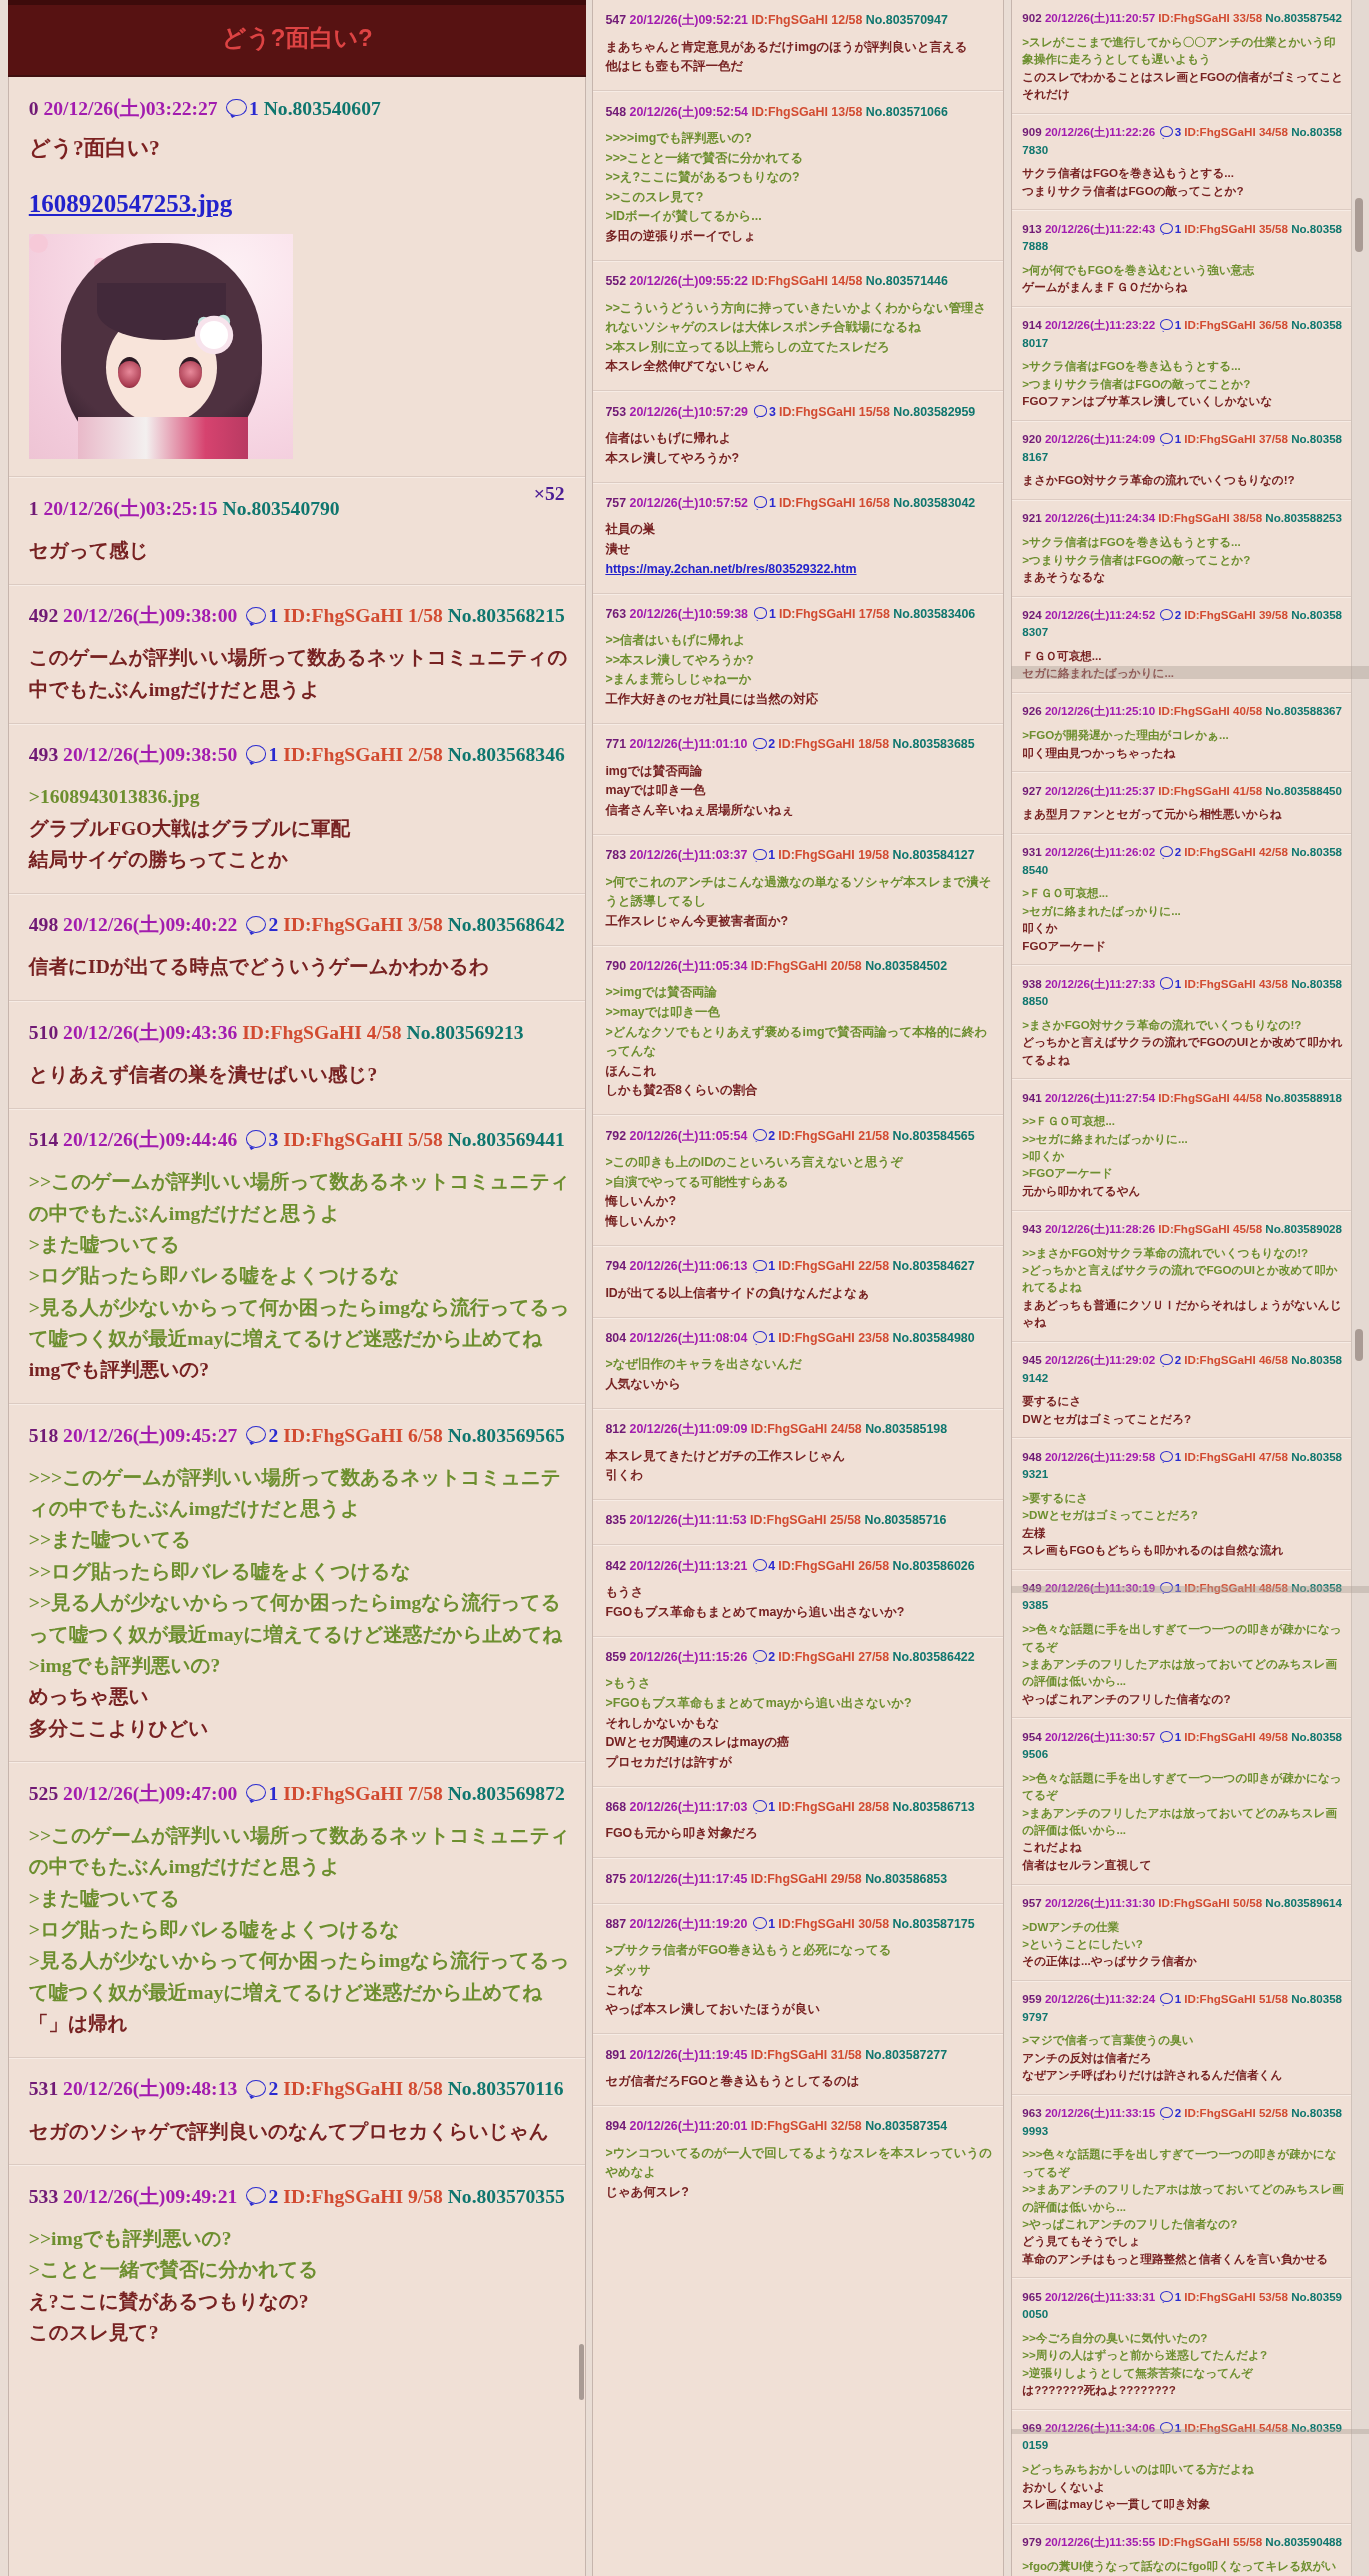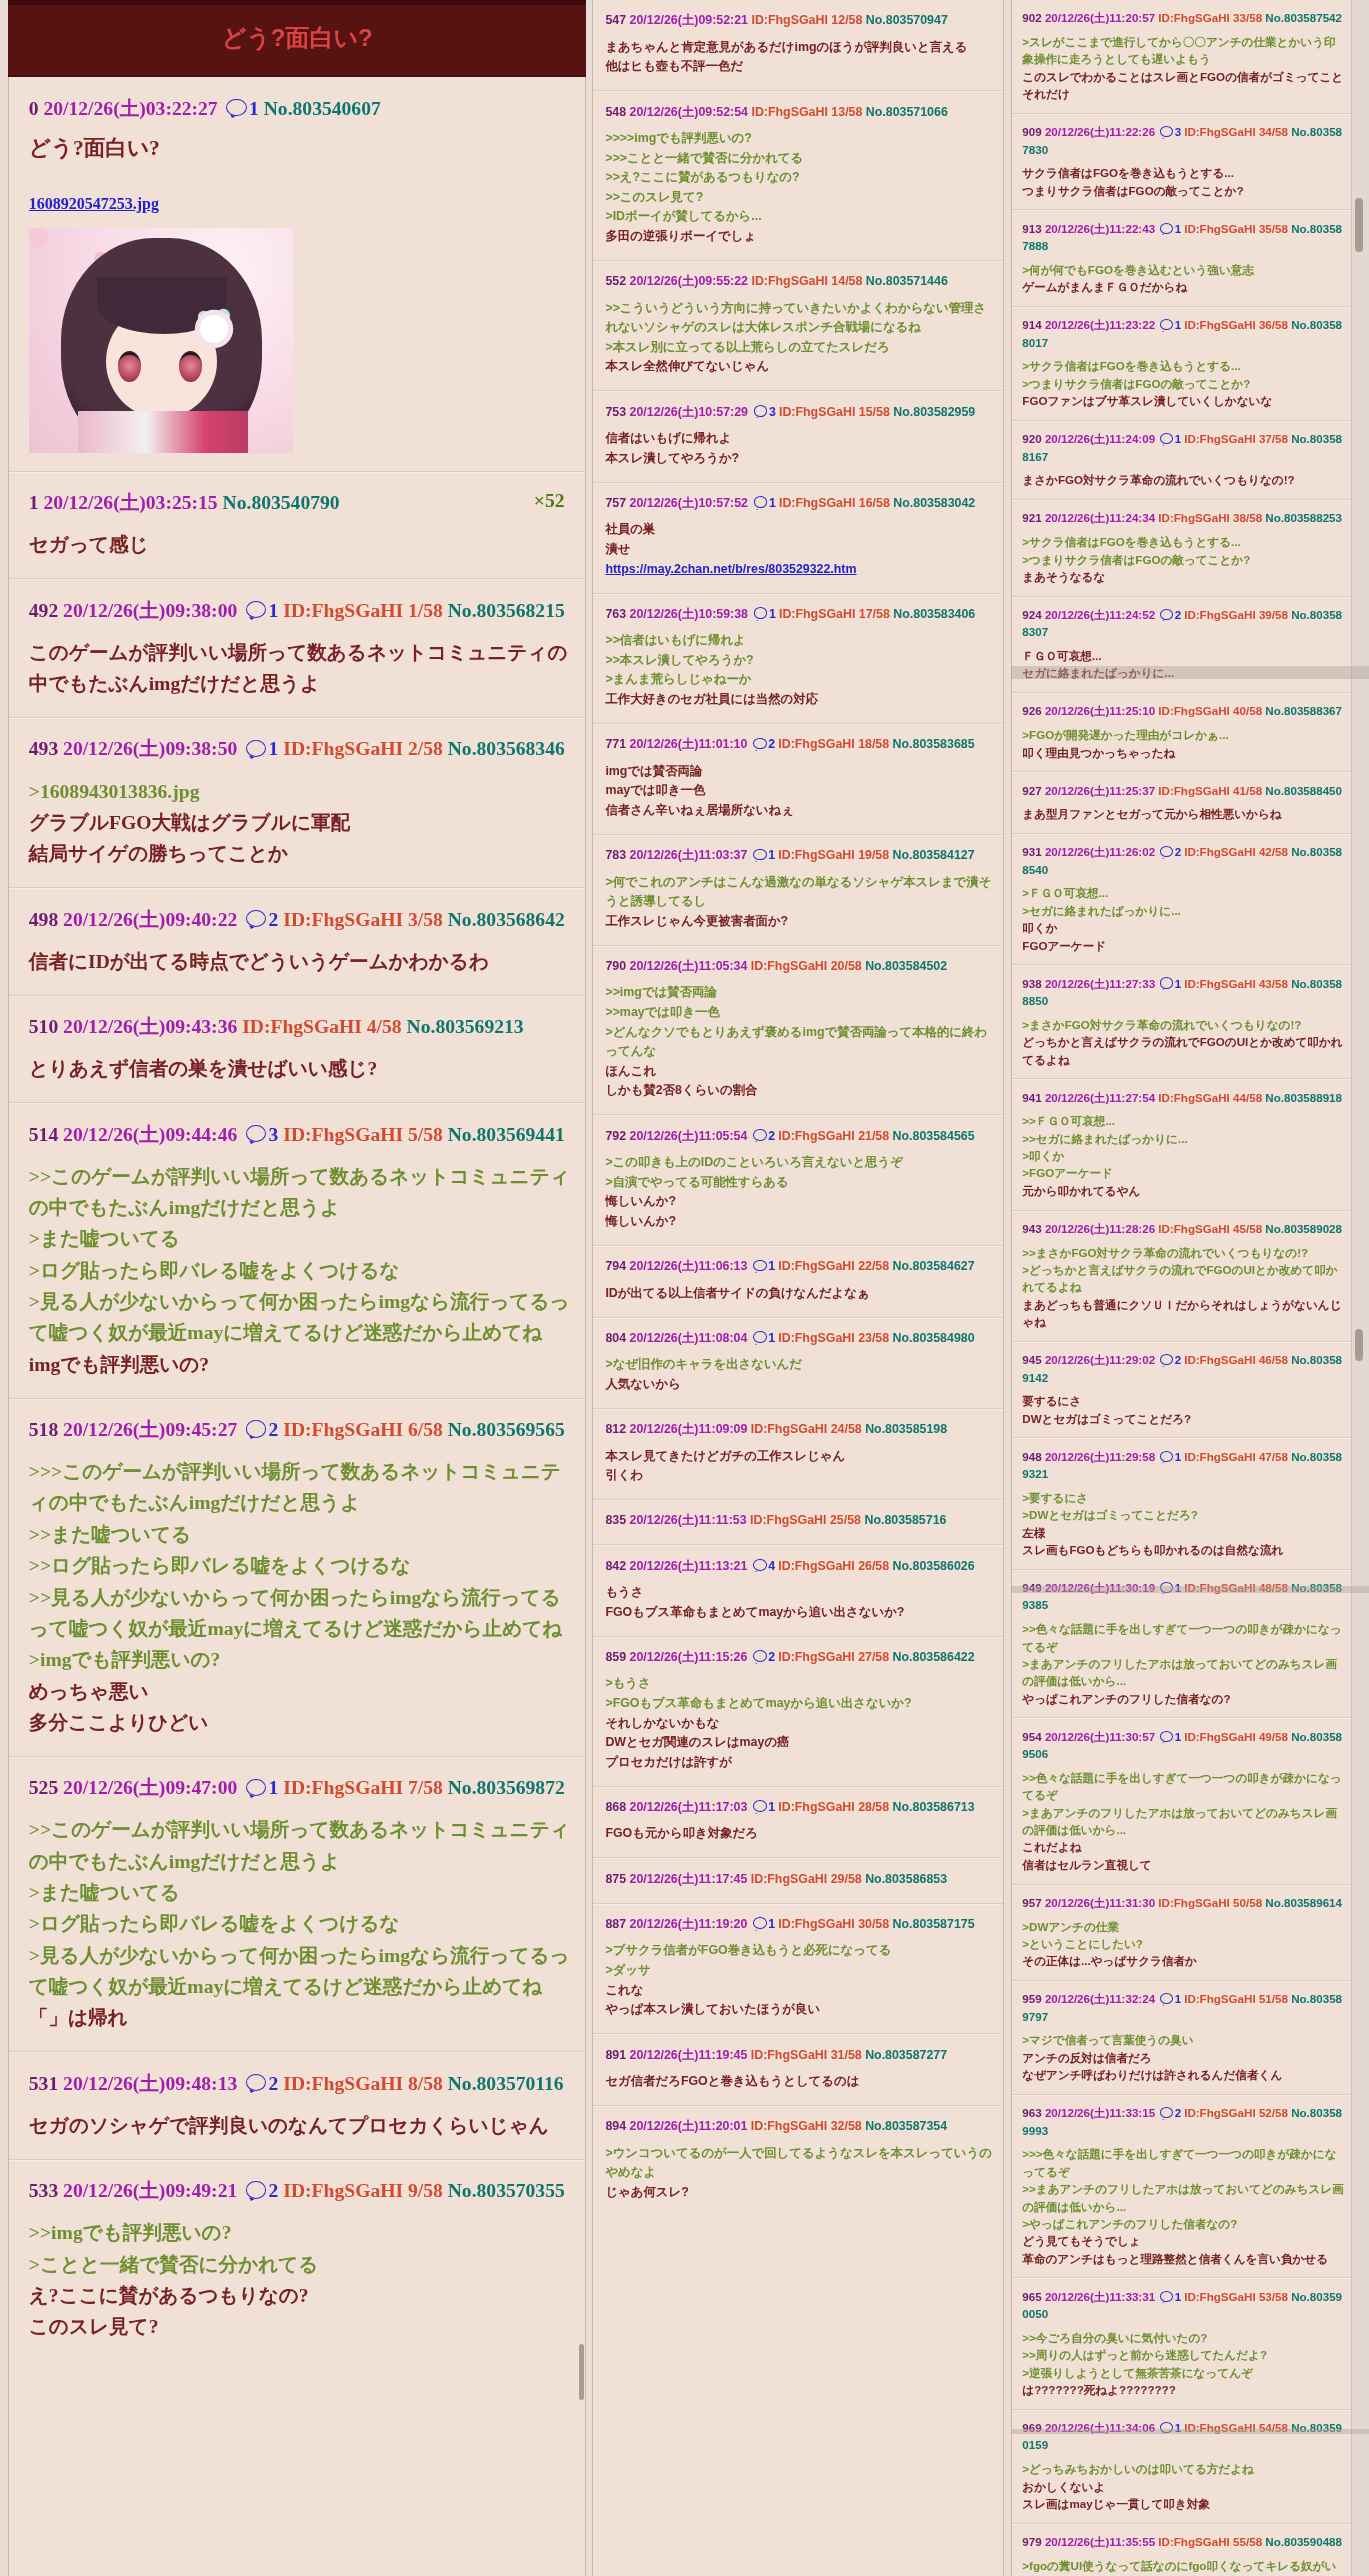--- a/index.html
+++ b/index.html
@@ -30,23 +30,23 @@
   .no{color:#0f766e;word-break:break-all;}
   .bub{display:inline-block;width:.95em;height:.78em;border:.085em solid #2a2ad0;
     border-radius:50%;position:relative;vertical-align:-0.08em;margin:0 .12em 0 .18em;}
   .bub:after{content:"";position:absolute;left:.08em;bottom:-.3em;border:.16em solid transparent;
     border-top-color:#2a2ad0;transform:rotate(18deg);}
   .bcount{color:#2a2ad0;font-weight:700;margin-right:.25em;}
   .body{margin-top:.55em;word-wrap:break-word;}
   .t{color:#772222;}
   .q{color:#6d8f2f;}
   .lnk{color:#2222cc;text-decoration:underline;word-break:break-all;cursor:pointer;}
-  .mark{position:absolute;right:20.6px;top:13px;color:#4d7c0f;font-weight:700;}
+  .mark{position:absolute;right:20.6px;top:1px;color:#4c1d95;font-weight:700;}
   .op-title{color:#7c2121;font-size:21.6px;font-weight:700;margin-top:7.2px;}
-  .file-link{display:inline-block;margin-top:25px;font-size:16px;font-weight:700;}
+  .file-link{display:inline-block;margin-top:18px;font-size:25px;font-weight:700;}
   .thumb{margin-top:10.3px;width:264px;height:225px;position:relative;overflow:hidden;cursor:pointer;
     background:radial-gradient(circle at 75% 18%,#fdf1f5,#f9dde8 45%,#f2cbdb 80%,#eec4d4);}
   .thumb .petal{position:absolute;width:19.6px;height:19.6px;border-radius:50%;background:#f6c9d8;
     box-shadow:62px 20.6px 0 -3.1px #f4bed2, 31px 77px 0 -5.2px #f8d3e0, -20.6px 41px 0 -4.1px #f3c2d4;}
   .thumb .hair{position:absolute;left:32px;top:9.3px;width:201px;height:222px;border-radius:46%;
     background:radial-gradient(circle at 50% 35%,#4e3140 0 62%,#3a2331 78%,#2e1b27);}
   .thumb .face{position:absolute;left:77px;top:77px;width:111px;height:113px;border-radius:50%;
     background:#f8e4da;}
   .thumb .bang{position:absolute;left:68px;top:49px;width:129px;height:57px;border-radius:0 0 48% 52%;
     background:#42293a;}

